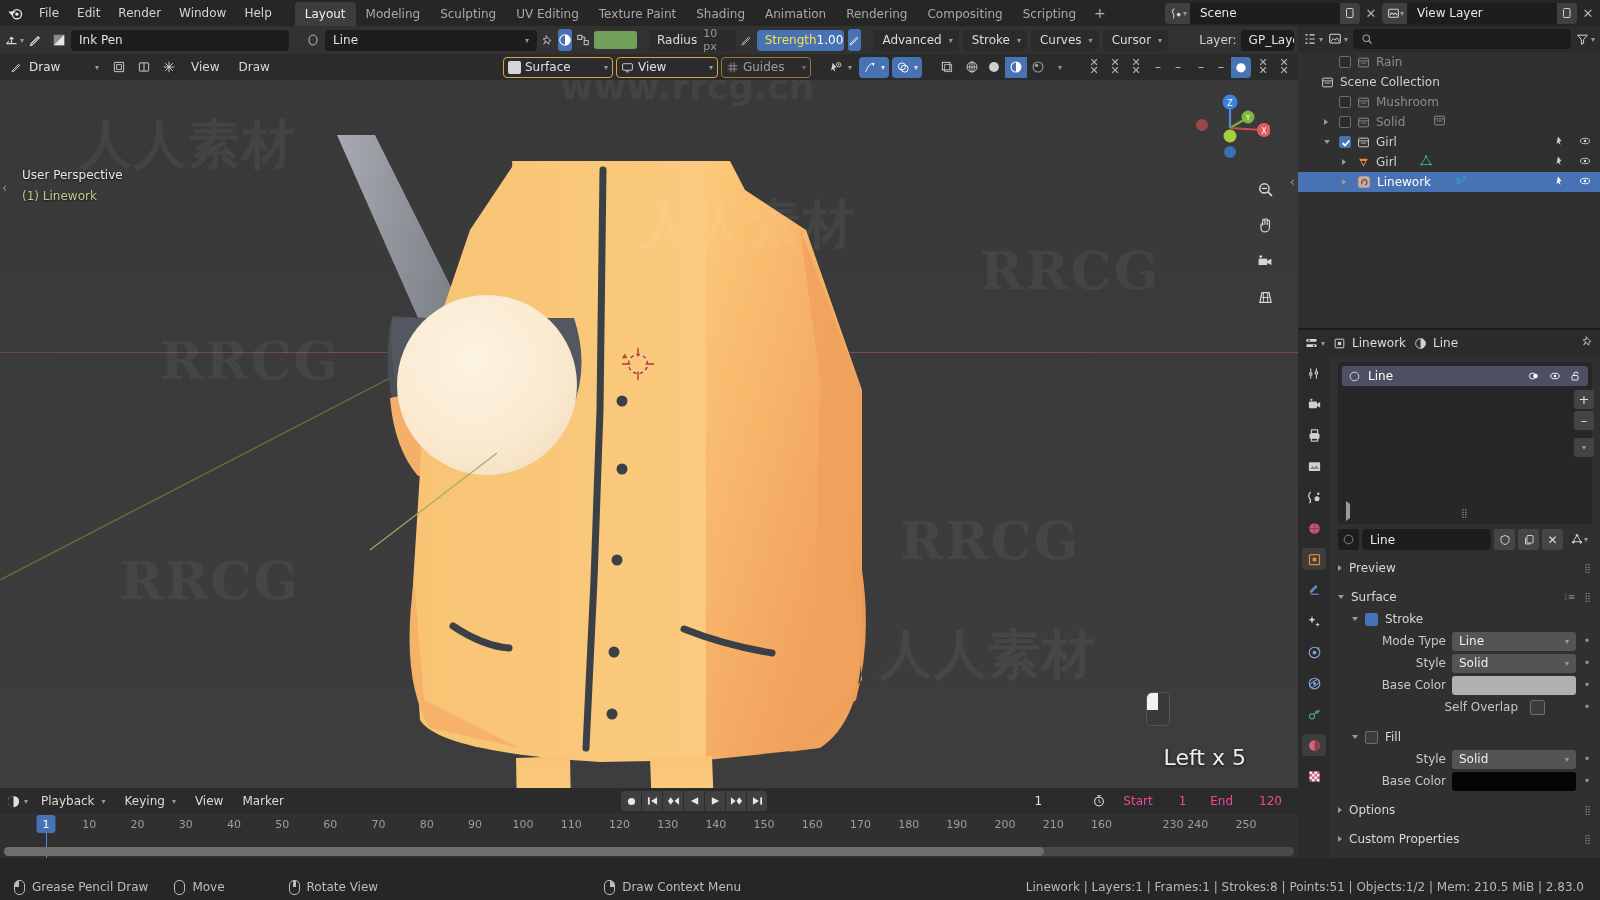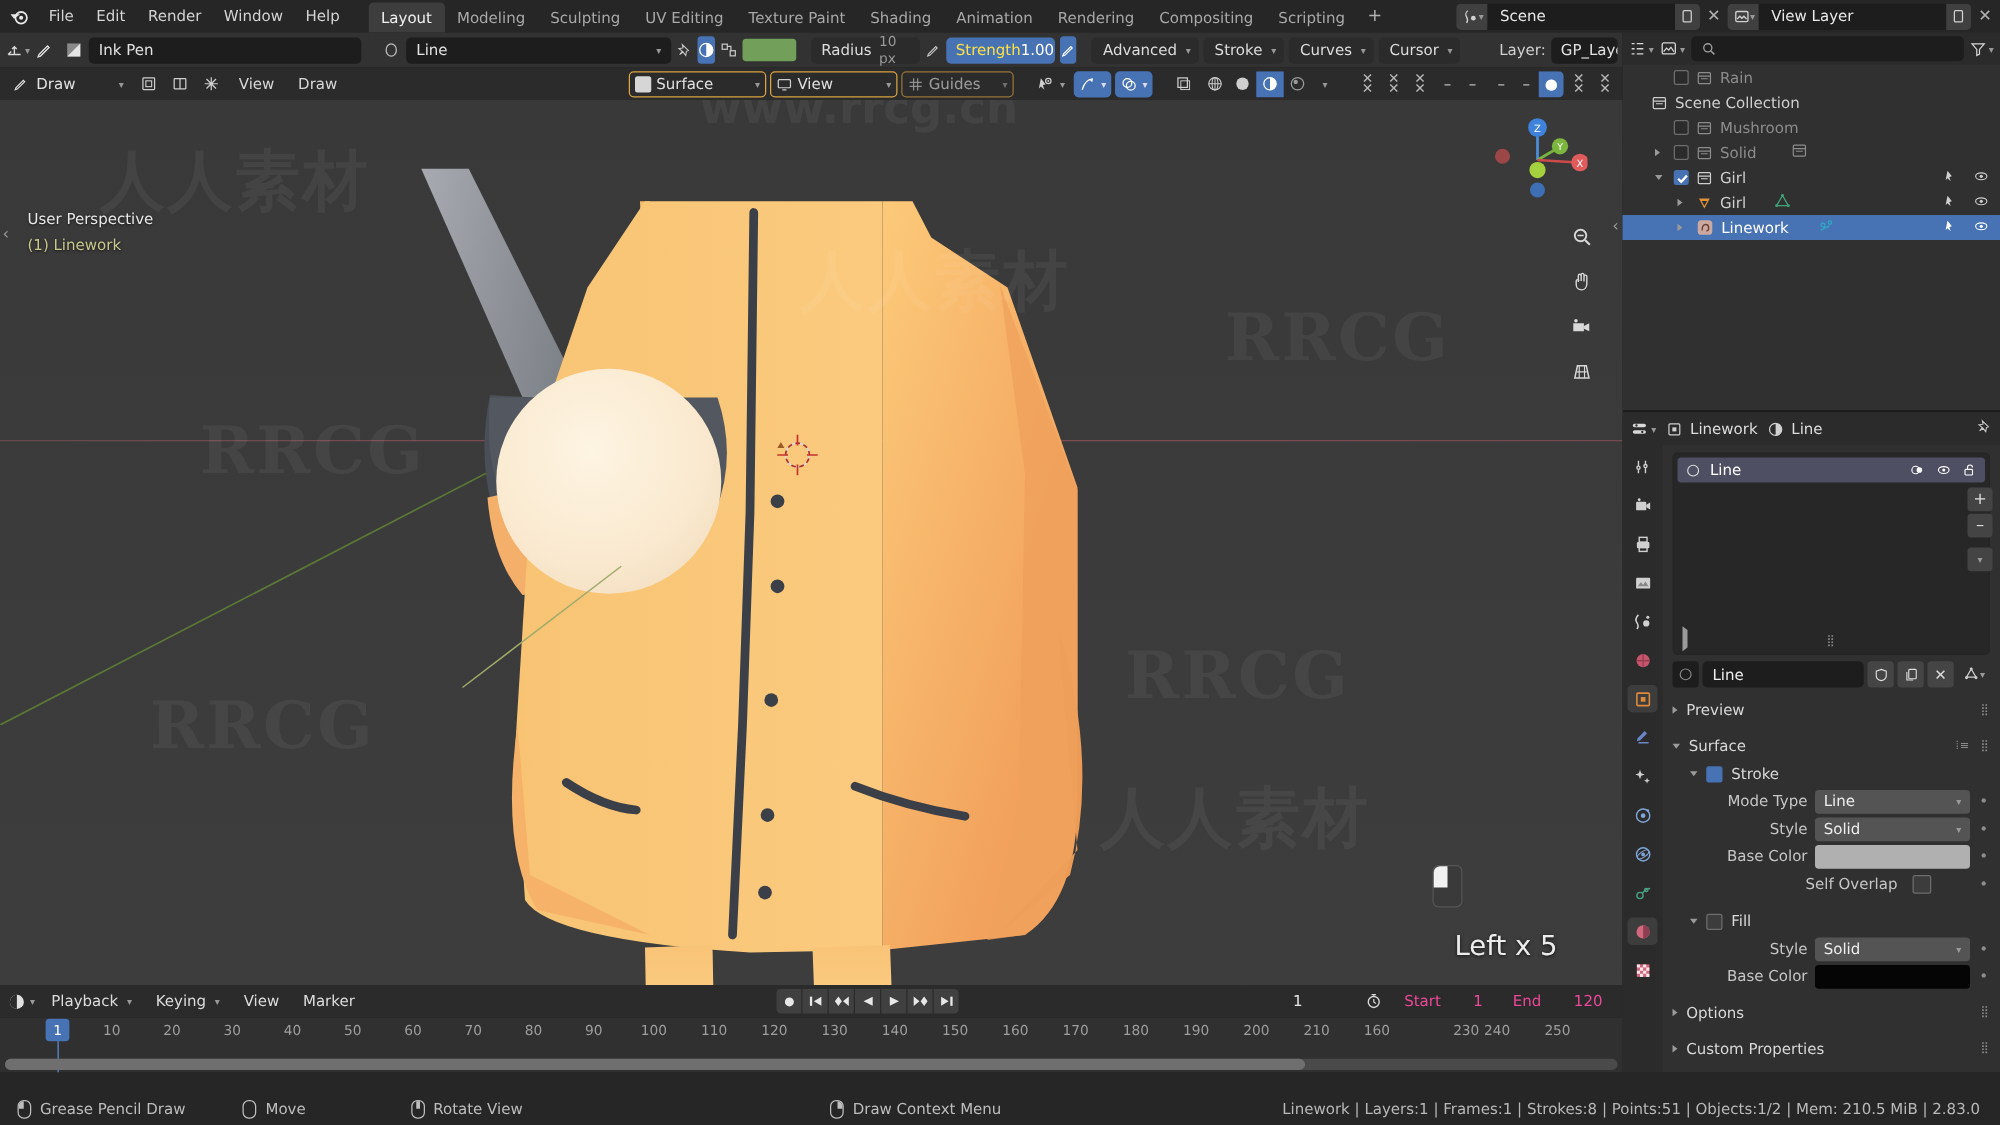--- a/index.html
+++ b/index.html
@@ -123,21 +123,21 @@
   .prop-row { height:22px; display:flex; align-items:center; gap:6px; font-size:12px; padding-left:0;}
   .prop-lbl { width:108px; text-align:right; color:#c6c6c6; font-size:12px;}
   .prop-ctl { flex:1; height:19px; background:#545454; border-radius:3px; display:flex; align-items:center; padding:0 7px; color:#eee; font-size:12px;}
   .prop-dot { width:10px; display:flex; justify-content:center; color:#8d8d8d; font-size:12px;}
   .chkbox { width:13px;height:13px;border:1px solid #6d6d6d;border-radius:2px;background:#3c3c3c;display:inline-block;}
   .chkbox.on { background:#4772b3;border-color:#4772b3;}
   .dots { letter-spacing:1px; color:#8a8a8a; font-size:9px;}
 
   
   .statusbar { position:absolute; left:0; top:858px; width:1600px; height:42px; background:#262626;}
-  .sb-inner { position:absolute; left:0; top:16px; width:1600px; height:26px; display:flex; align-items:center; padding:0 14px; font-size:12px; color:#bdbdbd;gap:20px;}
+  .sb-inner { position:absolute; left:0; top:16px; width:1600px; height:26px; display:flex; align-items:center; padding:0 14px; font-size:12px; color:#bdbdbd;}
   .sb-item { display:flex; align-items:center; gap:7px; margin-right:26px;}
   .sb-right { position:absolute; right:16px; top:16px; height:26px; display:flex; align-items:center; font-size:12px; color:#b8b8b8;}
   .mouse-ico { width:11px;height:15px;border:1.4px solid #bdbdbd;border-radius:5px; position:relative; display:inline-block;}
   .mouse-ico.l:before{content:"";position:absolute;left:0;top:0;width:4px;height:6px;background:#bdbdbd;border-radius:4px 0 0 0;}
   .mouse-ico.m:before{content:"";position:absolute;left:3.3px;top:0;width:3px;height:6px;background:#bdbdbd;}
   .mouse-ico.r:before{content:"";position:absolute;right:0;top:0;width:4px;height:6px;background:#bdbdbd;border-radius:0 4px 0 0;}
 
   
   .wm { position:absolute; color:rgba(255,255,255,.055); font-weight:bold; pointer-events:none; user-select:none; }
   .wm.rrcg { font-family:"DejaVu Serif", serif; font-size:52px; letter-spacing:2px;}

